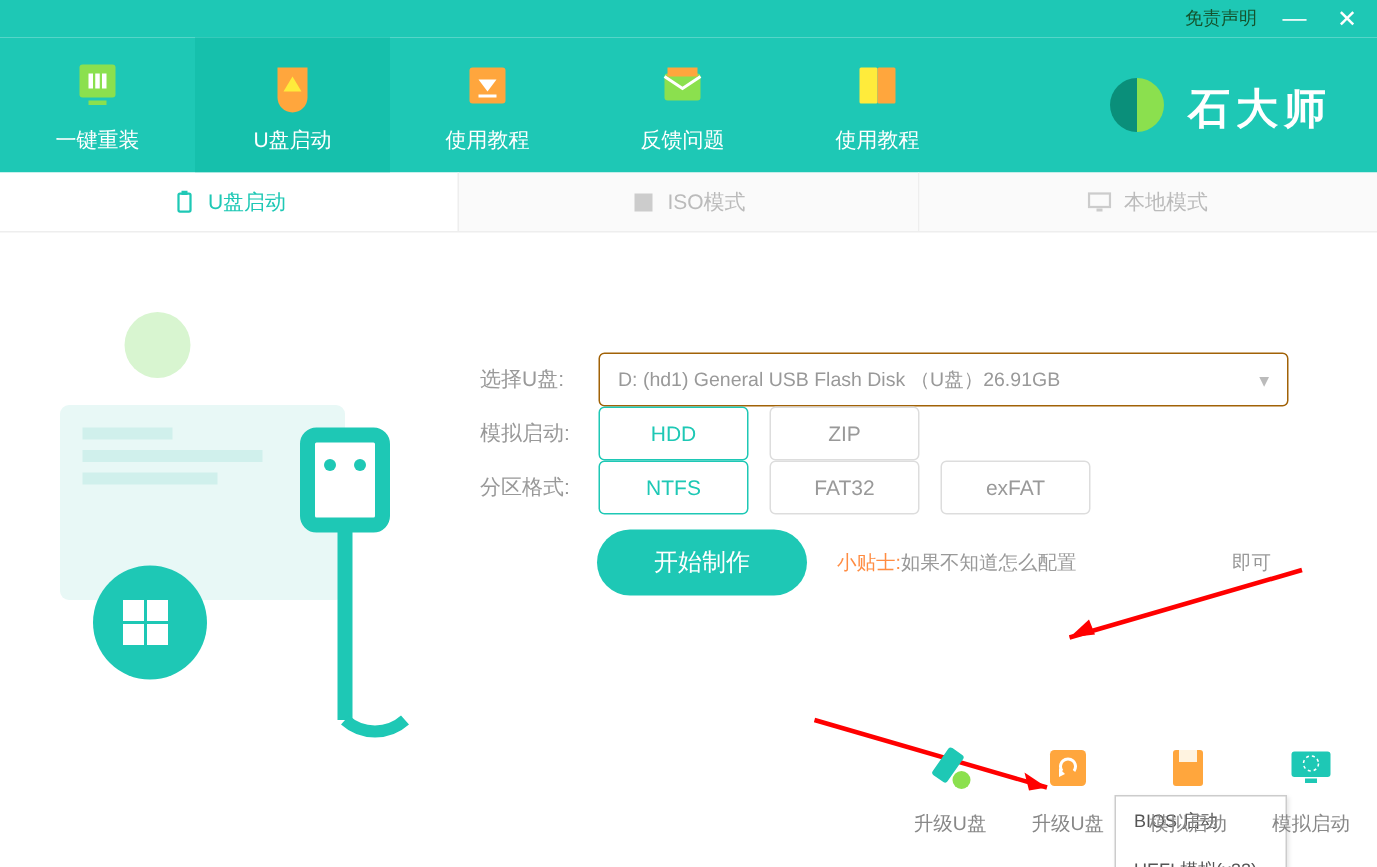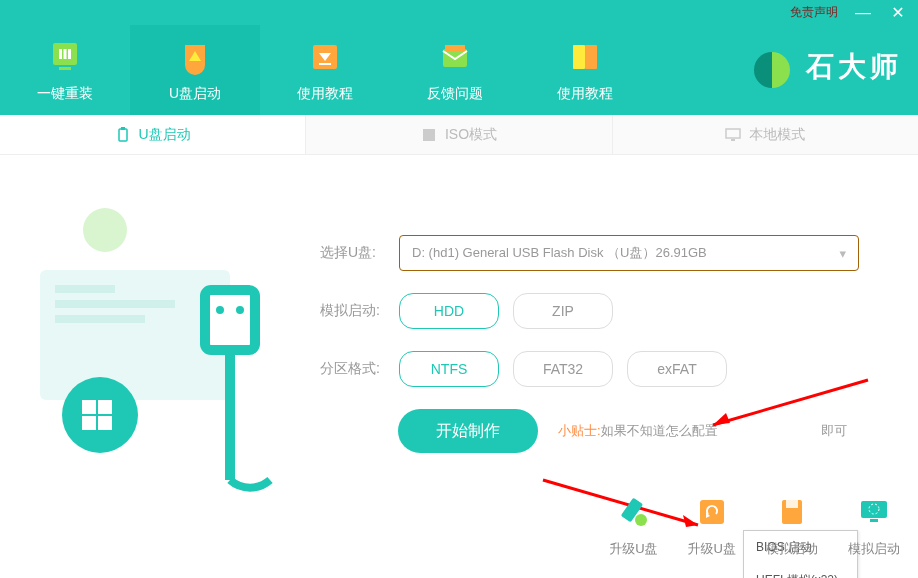--- a/index.html
+++ b/index.html
@@ -1,39 +1,39 @@
 <!DOCTYPE html>
 <html><head>
 <meta charset="utf-8">
 <style>
 *{box-sizing:border-box;margin:0;padding:0;font-family:"Microsoft YaHei",Arial,sans-serif}
 body{width:918px;height:578px;overflow:hidden;background:#fff;position:relative}
 .titlebar{height:25px;background:#1ec8b5;display:flex;justify-content:flex-end;align-items:center;padding-right:10px;gap:15px}
-.disclaimer{color:#7f1d1d;font-size:12px}
+.disclaimer{color:#14532d;font-size:12px}
 .wbtn{color:#fff;font-size:16px;cursor:pointer;width:20px;text-align:center}
 .header{height:90px;background:#1ec8b5;display:flex;align-items:center}
 .nav-item{width:130px;height:90px;display:flex;flex-direction:column;align-items:center;justify-content:center;color:#fff;font-size:14px;gap:8px;cursor:pointer}
 .nav-item.active{background:#16c0ac}
 .nav-icon{width:40px;height:40px;display:flex;align-items:center;justify-content:center}
-.brand{margin-left:auto;padding-right:16px;display:flex;align-items:flex-start;gap:12px}
+.brand{margin-left:auto;padding-right:30px;display:flex;align-items:flex-end;gap:12px}
 .brand-text{color:#fff}
 .brand-title{font-size:28px;font-weight:bold;letter-spacing:4px}
 .brand-sub{font-size:12px;letter-spacing:10px;margin-top:2px}
 .tabs{height:40px;display:flex;border-bottom:1px solid #eee}
 .tab{flex:1;display:flex;align-items:center;justify-content:center;gap:8px;font-size:14px;color:#bbb;cursor:pointer;border-right:1px solid #eee}
 .tab:last-child{border-right:none}
 .tab.active{color:#1ec8b5;background:#fff}
 .tab:not(.active){background:#fafafa}
 .content{position:relative;height:423px;padding:20px 30px}
 .deco{position:absolute;left:30px;top:40px;width:260px;height:280px}
 .form{position:absolute;left:320px;top:80px;right:50px}
-.row{display:flex;align-items:center;margin-bottom:22px;gap:14px}
+.row{display:flex;align-items:center;gap:14px}
 .label{color:#999;font-size:14px;width:65px}
 .select{flex:1;max-width:460px;height:36px;border:1px solid #a16207;border-radius:4px;padding:0 12px;display:flex;align-items:center;justify-content:space-between;color:#999;font-size:13px;font-family:monospace}
-.opt{width:100px;height:36px;border:1px solid #ddd;border-radius:14px;display:flex;align-items:center;justify-content:center;font-size:14px;color:#999;cursor:pointer}
+.opt{width:100px;height:36px;border:1px solid #ddd;border-radius:4px;display:flex;align-items:center;justify-content:center;font-size:14px;color:#999;cursor:pointer}
 .opt.sel{border:1px solid #1ec8b5;color:#1ec8b5}
 .start-row{display:flex;align-items:center;gap:20px;margin-top:10px}
 .start-btn{width:140px;height:44px;background:#1ec8b5;border-radius:22px;color:#fff;display:flex;align-items:center;justify-content:center;font-size:16px;margin-left:78px;cursor:pointer}
 .tip{font-size:13px}
 .tip-label{color:#ff8c42}
 .tip-text{color:#999}
 .bottom-actions{position:absolute;bottom:20px;right:18px;display:flex;gap:30px}
 .action{display:flex;flex-direction:column;align-items:center;gap:8px;font-size:13px;color:#888;cursor:pointer}
 .action-icon{width:40px;height:40px;display:flex;align-items:center;justify-content:center}
 .popup{position:absolute;right:60px;top:375px;background:#fff;border:1px solid #ccc;width:115px;box-shadow:1px 1px 3px rgba(0,0,0,0.1)}

